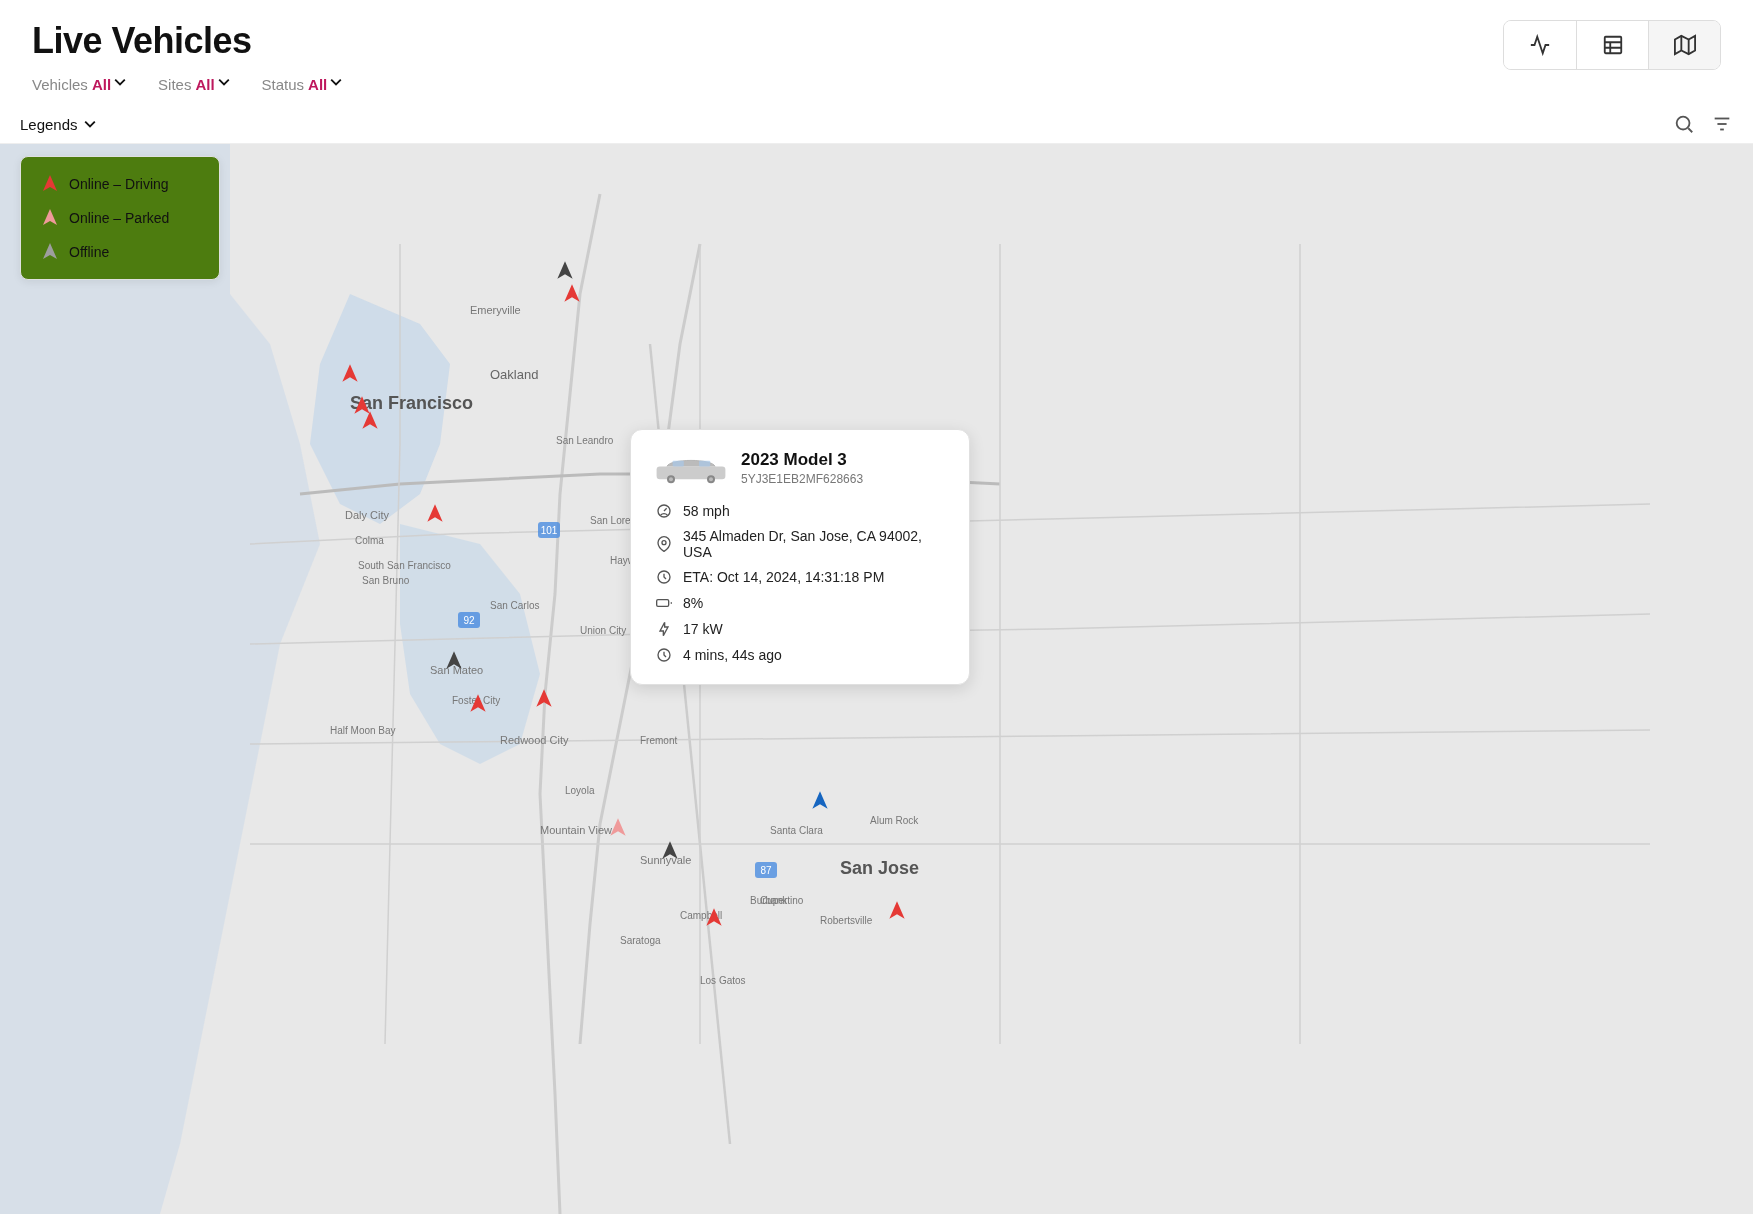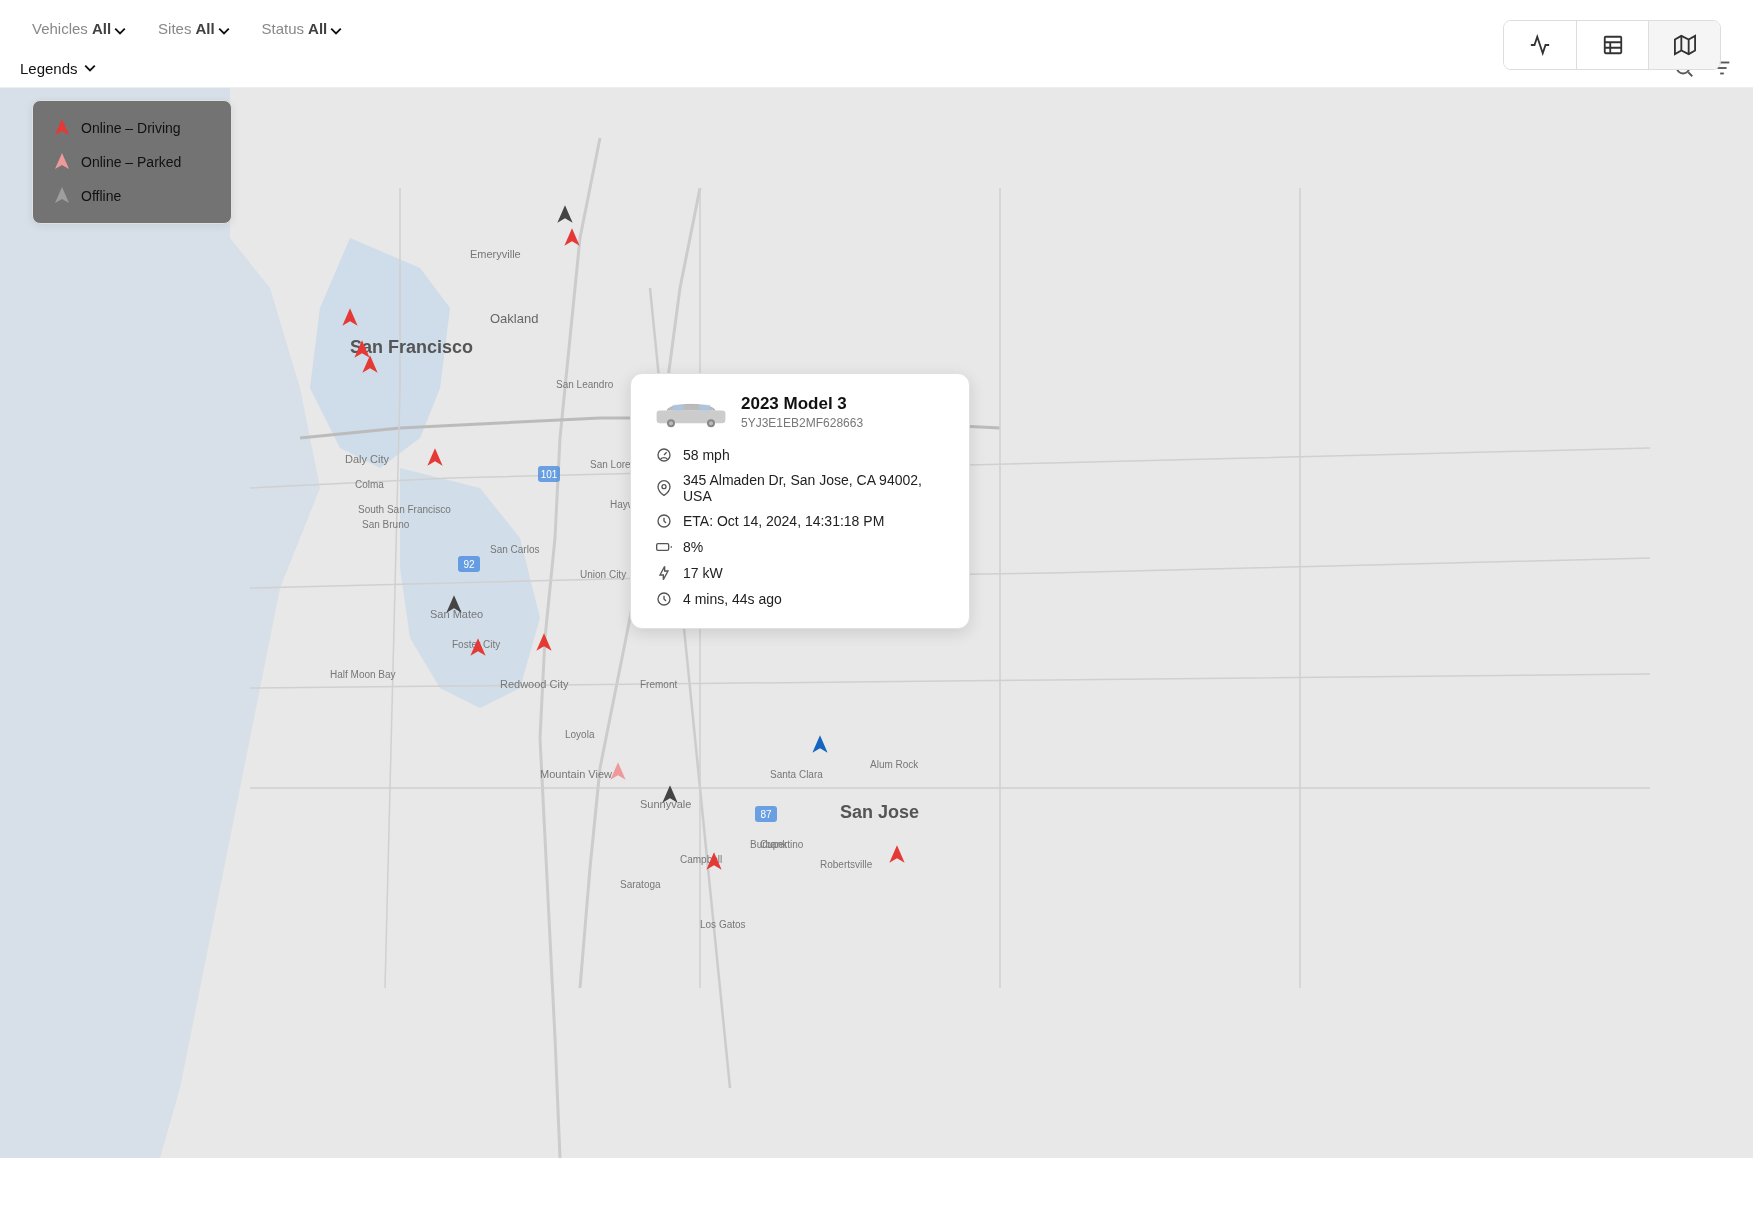--- a/index.html
+++ b/index.html
@@ -9,43 +9,43 @@
     .page-title { font-size: 36px; font-weight: 700; letter-spacing: -0.5px; margin-bottom: 14px; }
 
     .toolbar-right { position: absolute; top: 20px; right: 32px; display: flex; gap: 0; border: 1px solid #ddd; border-radius: 8px; overflow: hidden; }
     .toolbar-btn { width: 72px; height: 48px; display: flex; align-items: center; justify-content: center; background: #fff; border: none; cursor: pointer; border-left: 1px solid #ddd; }
     .toolbar-btn:first-child { border-left: none; }
     .toolbar-btn.active { background: #f5f5f5; }
 
     .filters { display: flex; gap: 32px; align-items: center; padding-bottom: 12px; }
     .filter-group { display: flex; align-items: center; gap: 4px; font-size: 15px; }
     .filter-label { color: #888; }
-    .filter-value { font-weight: 600; color: #404040; cursor: pointer; display: flex; align-items: flex-end; gap: 3px; }
+    .filter-value { font-weight: 600; color: #be185d; cursor: pointer; display: flex; align-items: flex-start; gap: 3px; }
     .filter-value svg { width: 12px; height: 12px; }
 
     .map-controls-row { display: flex; align-items: center; justify-content: space-between; padding: 8px 20px; border-bottom: 1px solid #eee; }
     .legends-toggle { display: flex; align-items: center; gap: 6px; font-size: 15px; font-weight: 500; cursor: pointer; }
     .map-action-icons { display: flex; gap: 16px; align-items: center; }
     .map-action-icons svg { cursor: pointer; }
 
     .map-container { position: relative; width: 100%; height: calc(1230px - 160px); overflow: hidden; }
 
     
     .map-bg {
       position: absolute; inset: 0;
       background: #e8e8e8;
     }
 
     
     .map-svg { position: absolute; inset: 0; width: 100%; height: 100%; }
 
     
     .legend-panel {
-      position: absolute; top: 12px; left: 32px;
-      background: #737373; border: 1px solid #e0e0e0; border-radius: 8px;
+      position: absolute; top: 12px; left: 20px;
+      background: #4d7c0f; border: 1px solid #e0e0e0; border-radius: 8px;
       padding: 16px 20px; min-width: 200px;
       box-shadow: 0 2px 8px rgba(0,0,0,0.08);
     }
     .legend-item { display: flex; align-items: center; gap: 10px; margin-bottom: 12px; font-size: 14px; }
     .legend-item:last-child { margin-bottom: 0; }
 
     
     .vehicle-popup {
       position: absolute;
       top: 285px; left: 630px;
@@ -64,20 +64,21 @@
     .popup-row { display: flex; align-items: center; gap: 10px; font-size: 14px; margin-bottom: 8px; color: #222; }
     .popup-row:last-child { margin-bottom: 0; }
     .popup-icon { width: 18px; height: 18px; flex-shrink: 0; display: flex; align-items: center; justify-content: center; }
   </style>
 </head>
 <body>
 
 <div style="position:relative;">
 
   <div class="header">
+    <h1 class="page-title">Live Vehicles</h1>
 
     <div class="toolbar-right">
       <button class="toolbar-btn" title="Activity">
 
         <svg width="22" height="22" viewBox="0 0 24 24" fill="none" stroke="#333" stroke-width="2">
           <polyline points="22 12 18 12 15 21 9 3 6 12 2 12"></polyline>
         </svg>
       </button>
       <button class="toolbar-btn" title="Table">
 

